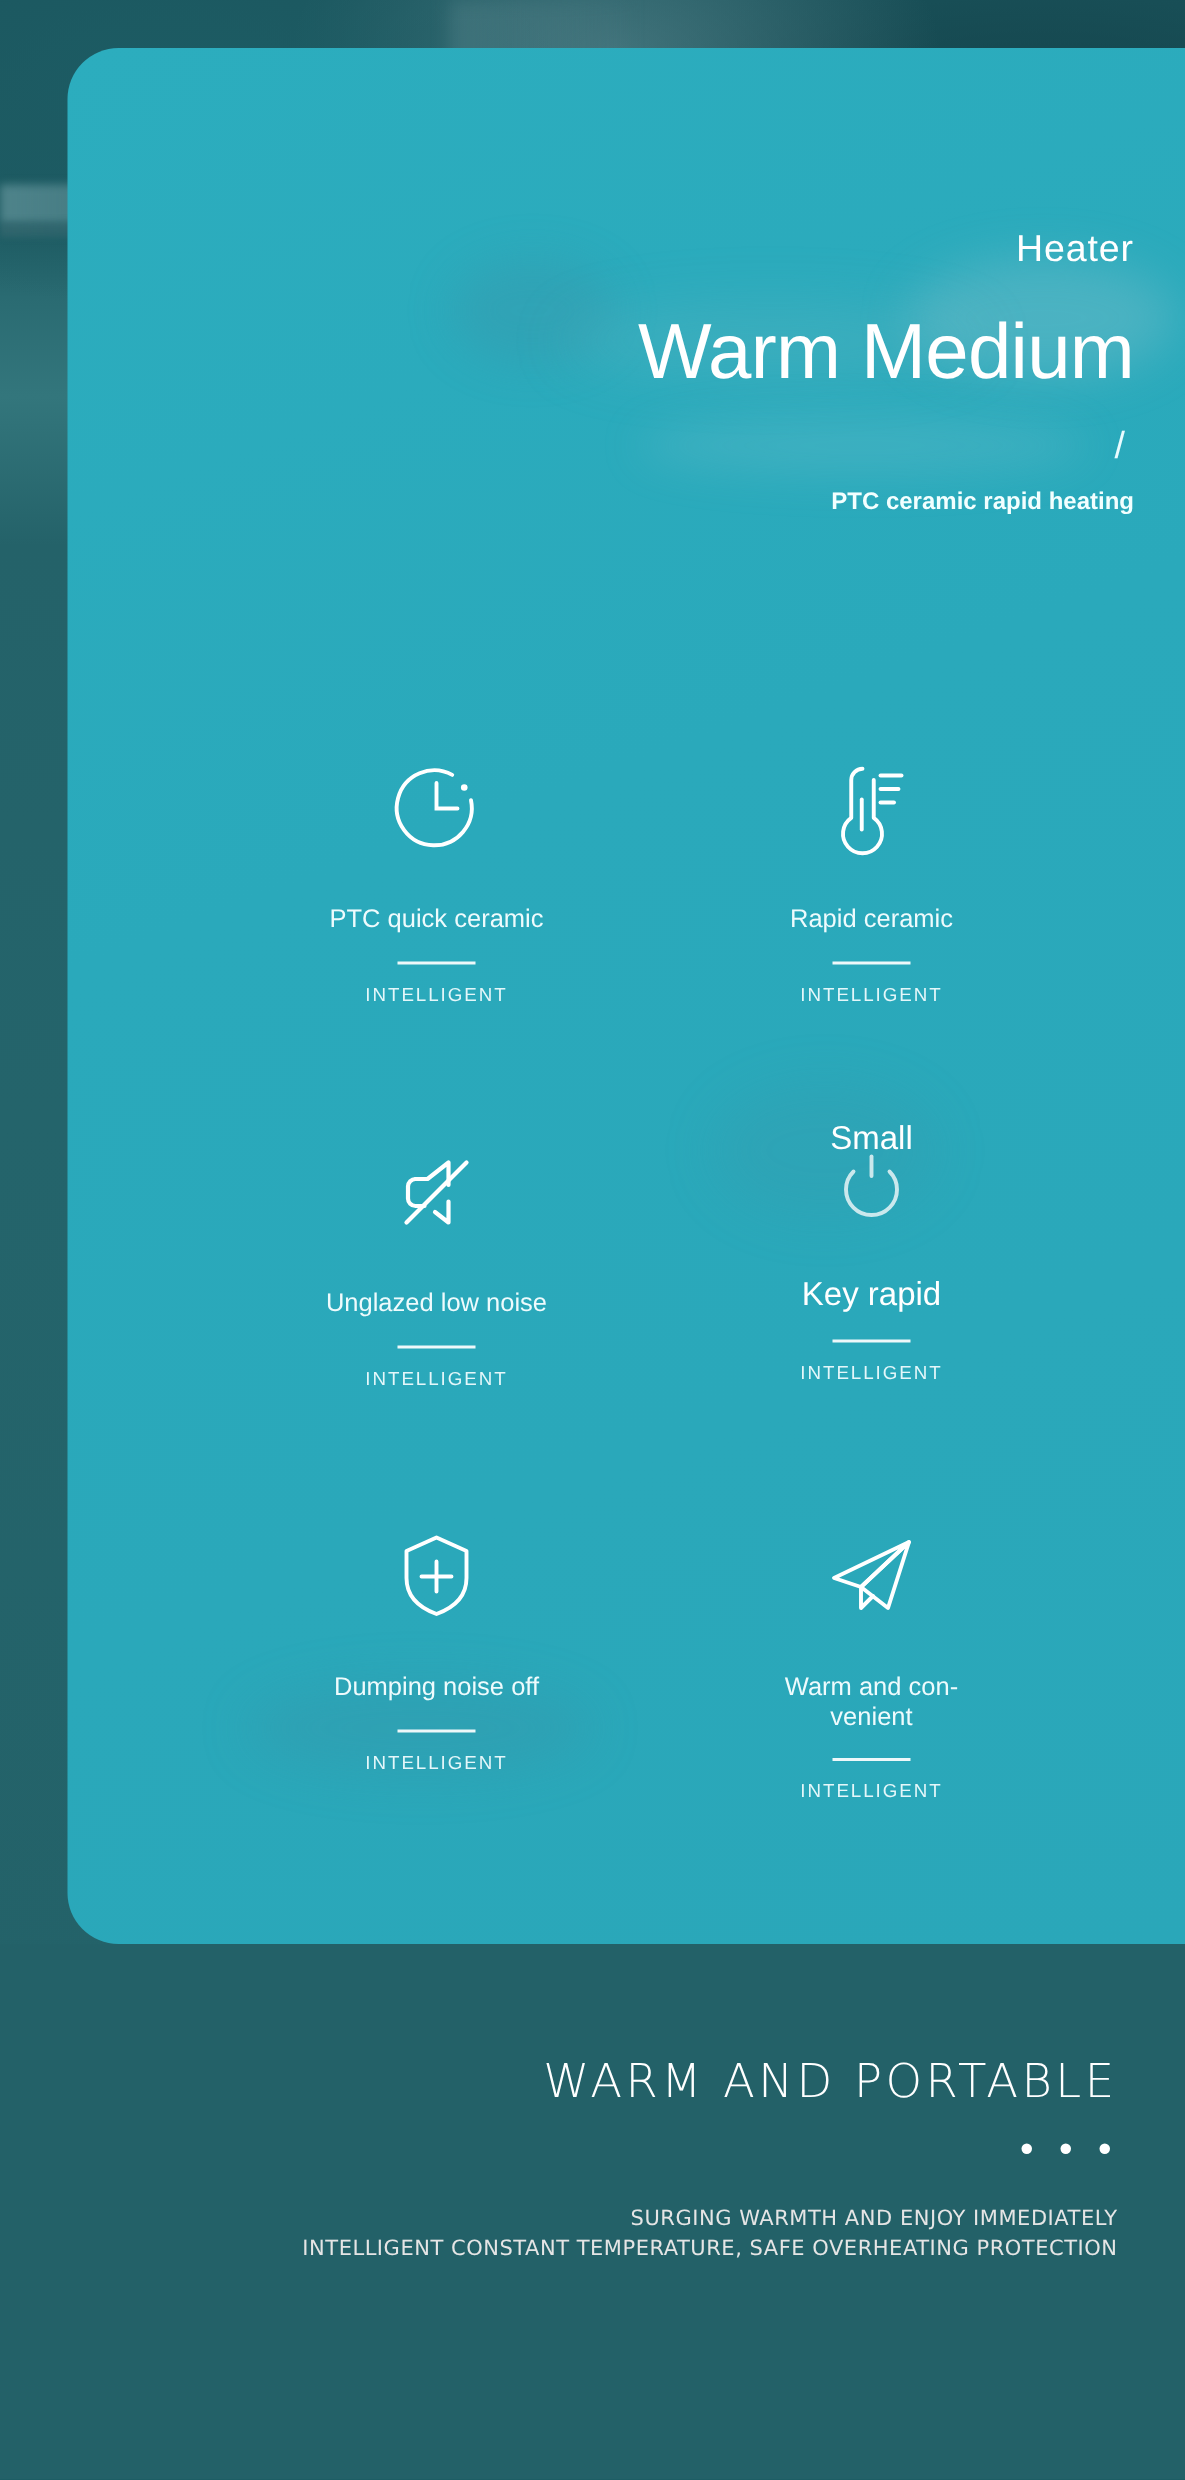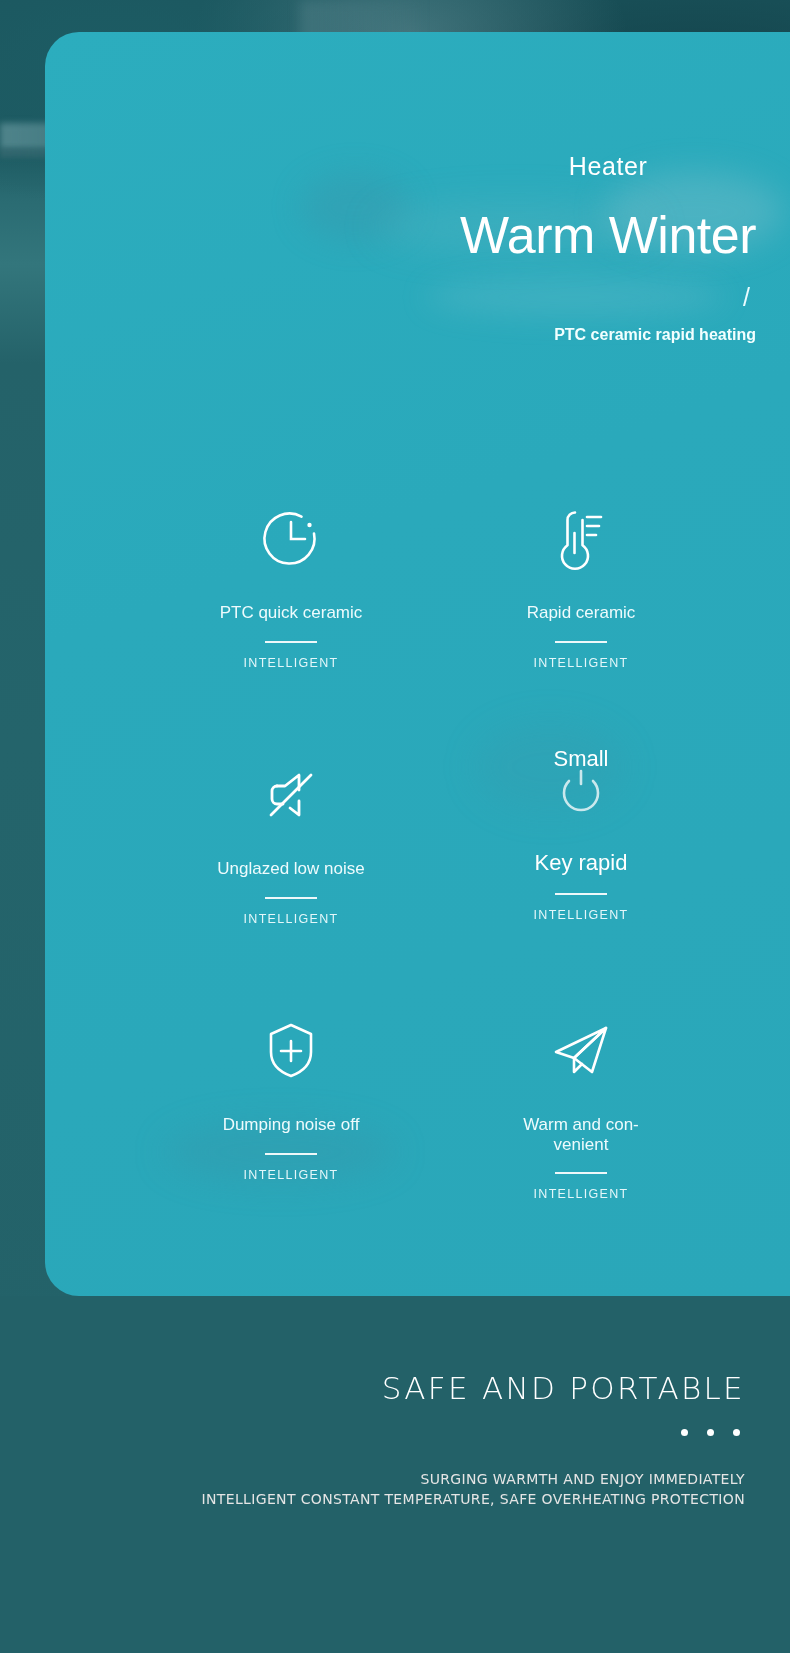--- a/index.html
+++ b/index.html
@@ -69,21 +69,21 @@
   .sm5 { left:430px; top:690px; width:150px; height:90px;
          background:rgba(58,150,170,.22); filter:blur(16px); }
   .sm6 { left:380px; top:245px; width:300px; height:40px;
          background:rgba(150,205,214,.18); filter:blur(14px); }
 
   
   .hero { position:absolute; right:49px; top:0; text-align:right; }
   .kicker {
     margin-top:122px;
     font-size:25px; font-weight:400; letter-spacing:.6px;
-    color:#ffffff; line-height:1;text-align:center;
+    color:#ffffff; line-height:1;
   }
   .headline {
     margin-top:29px;
     font-size:52px; font-weight:400; letter-spacing:-.5px;
     color:#ffffff; line-height:1.05;
   }
   .slash {
     margin-top:22px;
     font-size:25px; color:#eafcff; font-weight:300;
     line-height:1; padding-right:6px;
@@ -183,21 +183,21 @@
   <div class="card">
     <span class="smudge sm1"></span>
     <span class="smudge sm2"></span>
     <span class="smudge sm3"></span>
     <span class="smudge sm4"></span>
     <span class="smudge sm5"></span>
     <span class="smudge sm6"></span>
 
     <div class="hero">
       <div class="kicker">Heater</div>
-      <div class="headline">Warm Winter</div>
+      <div class="headline">Warm Medium</div>
       <div class="slash">/</div>
       <div class="subtitle">PTC ceramic rapid heating</div>
     </div>
 
     <div class="grid">
 
       <div class="feature">
         <span class="ico">
           <svg width="68" height="68" viewBox="0 0 68 68" fill="none" stroke="#ffffff" stroke-width="2.6" stroke-linecap="round">
             <path d="M57 28.5A25 25 0 1 1 44.5 11.6"></path>
@@ -274,21 +274,21 @@
         </span>
         <div class="flabel">Warm and con-venient</div>
         <div class="rule"></div>
         <div class="fsub">INTELLIGENT</div>
       </div>
 
     </div>
   </div>
 
   <div class="footer">
-    <div class="fhead">SAFE AND PORTABLE</div>
+    <div class="fhead">WARM AND PORTABLE</div>
     <div class="dots">
       <i></i>
       <i></i>
       <i></i>
     </div>
     <div class="tag1">SURGING WARMTH AND ENJOY IMMEDIATELY</div>
     <div class="tag2">INTELLIGENT CONSTANT TEMPERATURE, SAFE OVERHEATING PROTECTION</div>
   </div>
 
 </div>

